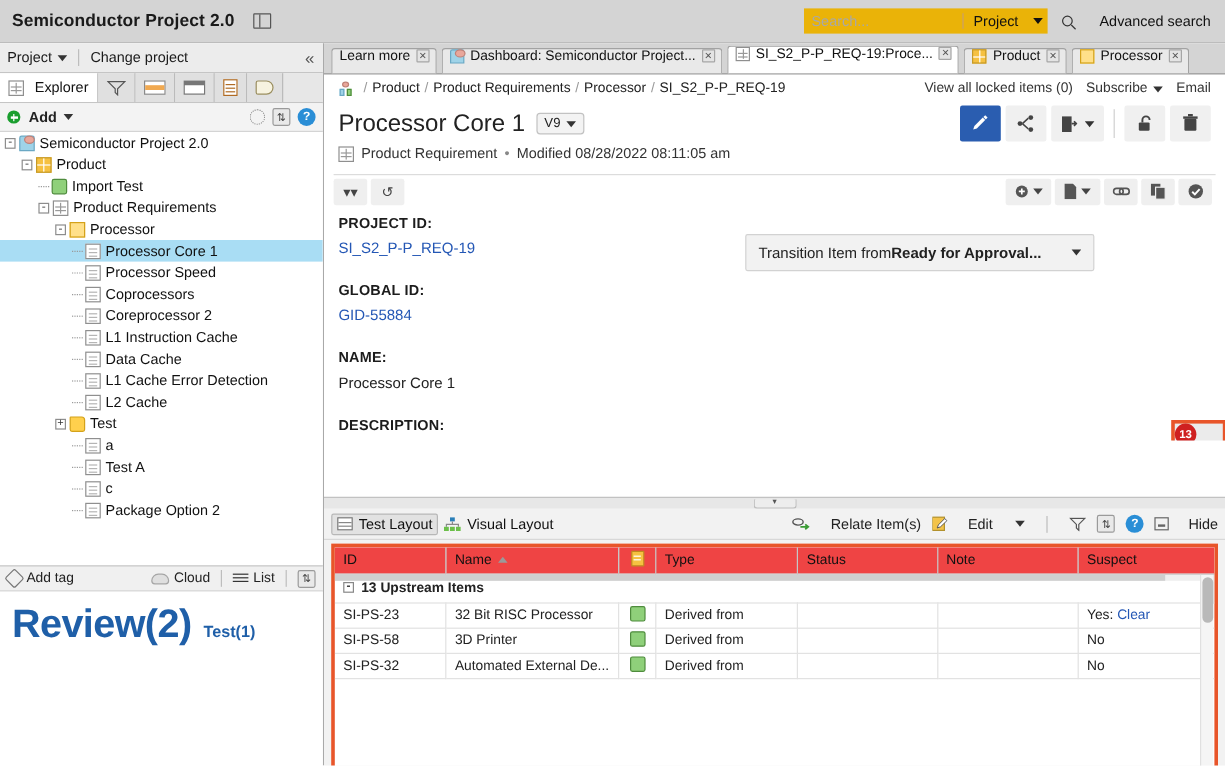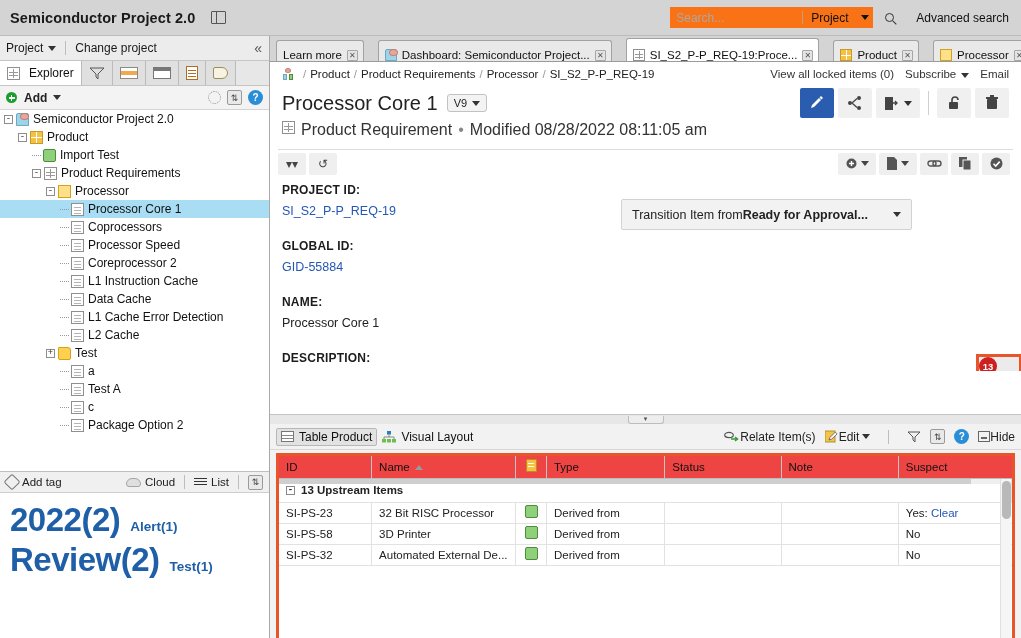--- a/index.html
+++ b/index.html
@@ -32,21 +32,21 @@
   }
   .panel-toggle-icon::before{
     content:""; position:absolute; left:0; top:0; bottom:0; width:4px;
     border-right:1.6px solid #555;
   }
   .topbar-right {
     margin-left: auto; display: flex; align-items: center; gap: 0;
     padding-right: 12px;
   }
   .searchbox {
-    display: flex; align-items: center; background: #f97316;
+    display: flex; align-items: center; background: #eab308;
     height: 21px; width: 203px; border: 0;
   }
   .searchbox input {
     border: 0; outline: 0; height: 19px; width: 130px;
     font-size: 12px; padding-left: 6px; color: #333;
     font-family: "Liberation Sans", sans-serif; background: transparent;
   }
   .searchbox input::placeholder { color: #a8a8a8; }
   .search-div { width:1px; height:13px; background:#caa06a; margin:0 8px 0 2px; }
   .search-scope { font-size: 12px; color: #111; }
@@ -136,44 +136,44 @@
   .tg.sm{font-size:13.5px;font-weight:bold;margin-left:10px;}
 
   
   .main { position:absolute; left:270px; top:36px; width:751px; height:602px; background:#fff; }
 
   .tabrow {
     height:26px; background:#d4d4d4; display:flex; align-items:flex-end;
     padding-left:6px; border-bottom:1px solid #9b9b9b;
   }
   .mtab {
-    display:flex; align-items:flex-end; gap:5px; height:21px;
+    display:flex; align-items:flex-start; gap:5px; height:21px;
     background:#e9e9e9; border:1px solid #a2a2a2; border-bottom:0;
-    border-radius:3px 3px 0 0; padding:0 5px 0 6px; margin-right:14px; cursor:pointer;
+    border-radius:3px 3px 0 0; padding:0 5px 0 6px; margin-right:4px; cursor:pointer;
     font-size:11.5px; color:#111; white-space:nowrap;
   }
   .mtab.active{ background:#fff; height:23px; }
   .xbtn{width:11px;height:11px;border:1px solid #a6a6a6;background:#e4e4e4;color:#555;font-size:8px;line-height:9px;text-align:center;border-radius:1px;}
   .tabic{width:12px;height:12px;flex:0 0 auto;position:relative;}
 
   .crumbbar{height:24px;display:flex;align-items:center;padding:0 12px;font-size:11.5px;color:#333;}
   .crumb-link{color:#222;cursor:pointer;}
   .crumb-sep{color:#999;margin:0 4px;}
   .crumb-right{margin-left:auto;display:flex;align-items:center;gap:11px;justify-content:center;}
   .crumb-right span{cursor:pointer;}
 
   .titlerow{display:flex;align-items:center;padding:2px 12px 0 12px;}
   .bigtitle{font-size:20px;color:#222;}
   .verbtn{margin-left:9px;border:1px solid #c2c2c2;background:#f3f3f3;border-radius:3px;padding:2px 6px;font-size:11px;display:flex;align-items:center;gap:5px;cursor:pointer;}
   .title-actions{margin-left:auto;display:flex;align-items:center;gap:4px;}
   .abtn{width:34px;height:30px;background:#f0f0f0;border-radius:2px;display:flex;align-items:center;justify-content:center;cursor:pointer;}
   .abtn.primary{background:#2a5db0;}
   .adiv{width:1px;height:24px;background:#d0d0d0;margin:0 4px;}
 
-  .subrow{display:flex;align-items:flex-start;gap:6px;padding:3px 12px 0 12px;font-size:16px;color:#333;}
+  .subrow{display:flex;align-items:flex-end;gap:6px;padding:3px 12px 0 12px;font-size:12px;color:#333;}
   .sub-ic{width:13px;height:13px;position:relative;}
   .dotsep{color:#888;}
 
   .toolrow{
     margin:10px 8px 0 8px; height:26px; display:flex; align-items:center;
     border-top:1px solid #dcdcdc; padding-top:2px;
   }
   .tbtn{width:28px;height:22px;background:#efefef;border-radius:2px;display:flex;align-items:center;justify-content:center;margin-right:3px;cursor:pointer;color:#444;font-size:12px;}
   .tbtn.wide{width:38px;}
   .tool-right{margin-left:auto;display:flex;align-items:center;}
@@ -203,21 +203,21 @@
   
   .splitter{position:absolute;left:0;right:0;top:378px;height:10px;background:#e7e7e7;border-top:1px solid #c2c2c2;display:flex;align-items:center;justify-content:center;}
   .splitter .hdl{width:36px;height:8px;background:#ededed;border:1px solid #bdbdbd;border-top:0;border-radius:0 0 3px 3px;color:#555;font-size:7px;text-align:center;line-height:6px;}
 
   
   .bottom{position:absolute;left:0;top:388px;width:751px;height:250px;background:#f2f2f2;}
   .layoutbar{height:26px;display:flex;align-items:center;padding:0 6px;border-bottom:1px solid #d8d8d8;}
   .ltabbtn{display:flex;align-items:center;gap:5px;font-size:12px;padding:2px 5px;cursor:pointer;color:#111;}
   .ltabbtn.sel{background:#e2e2e2;border:1px solid #b7b7b7;border-radius:2px;padding:1px 4px;}
   .layoutbar .rt{margin-left:auto;display:flex;align-items:center;gap:9px;font-size:12px;}
-  .layoutbar .rt .it{display:flex;align-items:center;gap:0;cursor:pointer;}
+  .layoutbar .rt .it{display:flex;align-items:center;gap:16px;cursor:pointer;}
 
   .grid-wrap{margin:3px 6px 0 6px;border:3px solid #e8552a;height:212px;background:#fff;position:relative;overflow:hidden;}
   table.grid{width:100%;border-collapse:collapse;table-layout:fixed;font-size:11.5px;}
   table.grid th{
     background:#ef4444;border-right:1px solid #c6c6c6;border-bottom:1px solid #bdbdbd;
     text-align:left;font-weight:normal;color:#111;height:22px;padding:0 7px;white-space:nowrap;
   }
   table.grid td{
     border-right:1px solid #e2e2e2;border-bottom:1px solid #e2e2e2;height:21px;padding:0 7px;
     white-space:nowrap;overflow:hidden;text-overflow:ellipsis;color:#222;
@@ -342,27 +342,27 @@
         <div class="trow sel">
           <span style="display:inline-block;width:60px;flex:0 0 auto"></span>
           <span class="dots"></span>
           <span class="ticon ic-doc"></span>
           <span>Processor Core 1</span>
         </div>
         <div class="trow">
           <span style="display:inline-block;width:60px;flex:0 0 auto"></span>
           <span class="dots"></span>
           <span class="ticon ic-doc"></span>
+          <span>Processor Speed</span>
+        </div>
+        <div class="trow">
+          <span style="display:inline-block;width:60px;flex:0 0 auto"></span>
+          <span class="dots"></span>
+          <span class="ticon ic-doc"></span>
           <span>Coprocessors</span>
-        </div>
-        <div class="trow">
-          <span style="display:inline-block;width:60px;flex:0 0 auto"></span>
-          <span class="dots"></span>
-          <span class="ticon ic-doc"></span>
-          <span>Processor Speed</span>
         </div>
         <div class="trow">
           <span style="display:inline-block;width:60px;flex:0 0 auto"></span>
           <span class="dots"></span>
           <span class="ticon ic-doc"></span>
           <span>Coreprocessor 2</span>
         </div>
         <div class="trow">
           <span style="display:inline-block;width:60px;flex:0 0 auto"></span>
           <span class="dots"></span>
@@ -431,21 +431,20 @@
       <span class="vdiv"></span>
       <span class="grp">
         <span class="listicon"></span>
         <span>List</span>
       </span>
       <span class="vdiv"></span>
       <span class="sqbtn">⇅</span>
     </div>
 
     <div class="tagcloud" id="tagcloud">
-        <div style="margin-bottom: 2px;"><span class="tg big">2022(2)</span><span class="tg sm">Alert(1)</span></div>
         <div style="margin-bottom: 2px;"><span class="tg big">Review(2)</span><span class="tg sm">Test(1)</span></div>
       </div>
   </div>
 
   <div class="main">
 
     <div class="tabrow" id="main-tabs">
         <div class="mtab">
           <span>Learn more</span>
           <span class="xbtn">✕</span>
@@ -628,21 +627,21 @@
     <div class="splitter">
       <span class="hdl">▾</span>
     </div>
 
     <div class="bottom">
       <div class="layoutbar">
         <span class="ltabbtn sel">
           <span style="width:13px;height:11px;background:#fff;border:1px solid #777;position:relative;display:inline-block;">
             <span style="position:absolute;left:0;right:0;top:3px;height:1px;background:#888;box-shadow:0 3px 0 #888;"></span>
           </span>
-          <span>Table Product</span>
+          <span>Test Layout</span>
         </span>
         <span class="ltabbtn">
           <svg width="14" height="12" viewBox="0 0 14 12">
               <rect x="5" y="0" width="4" height="3.5" fill="#2a7fb8"></rect>
               <rect x="0" y="8" width="4" height="3.5" fill="#6cbf4a"></rect>
               <rect x="5" y="8" width="4" height="3.5" fill="#6cbf4a"></rect>
               <rect x="10" y="8" width="4" height="3.5" fill="#6cbf4a"></rect>
               <path d="M7 3.5v2.5M2 8V6h10v2" stroke="#888" stroke-width="1" fill="none"></path>
             </svg>
           <span>Visual Layout</span>

